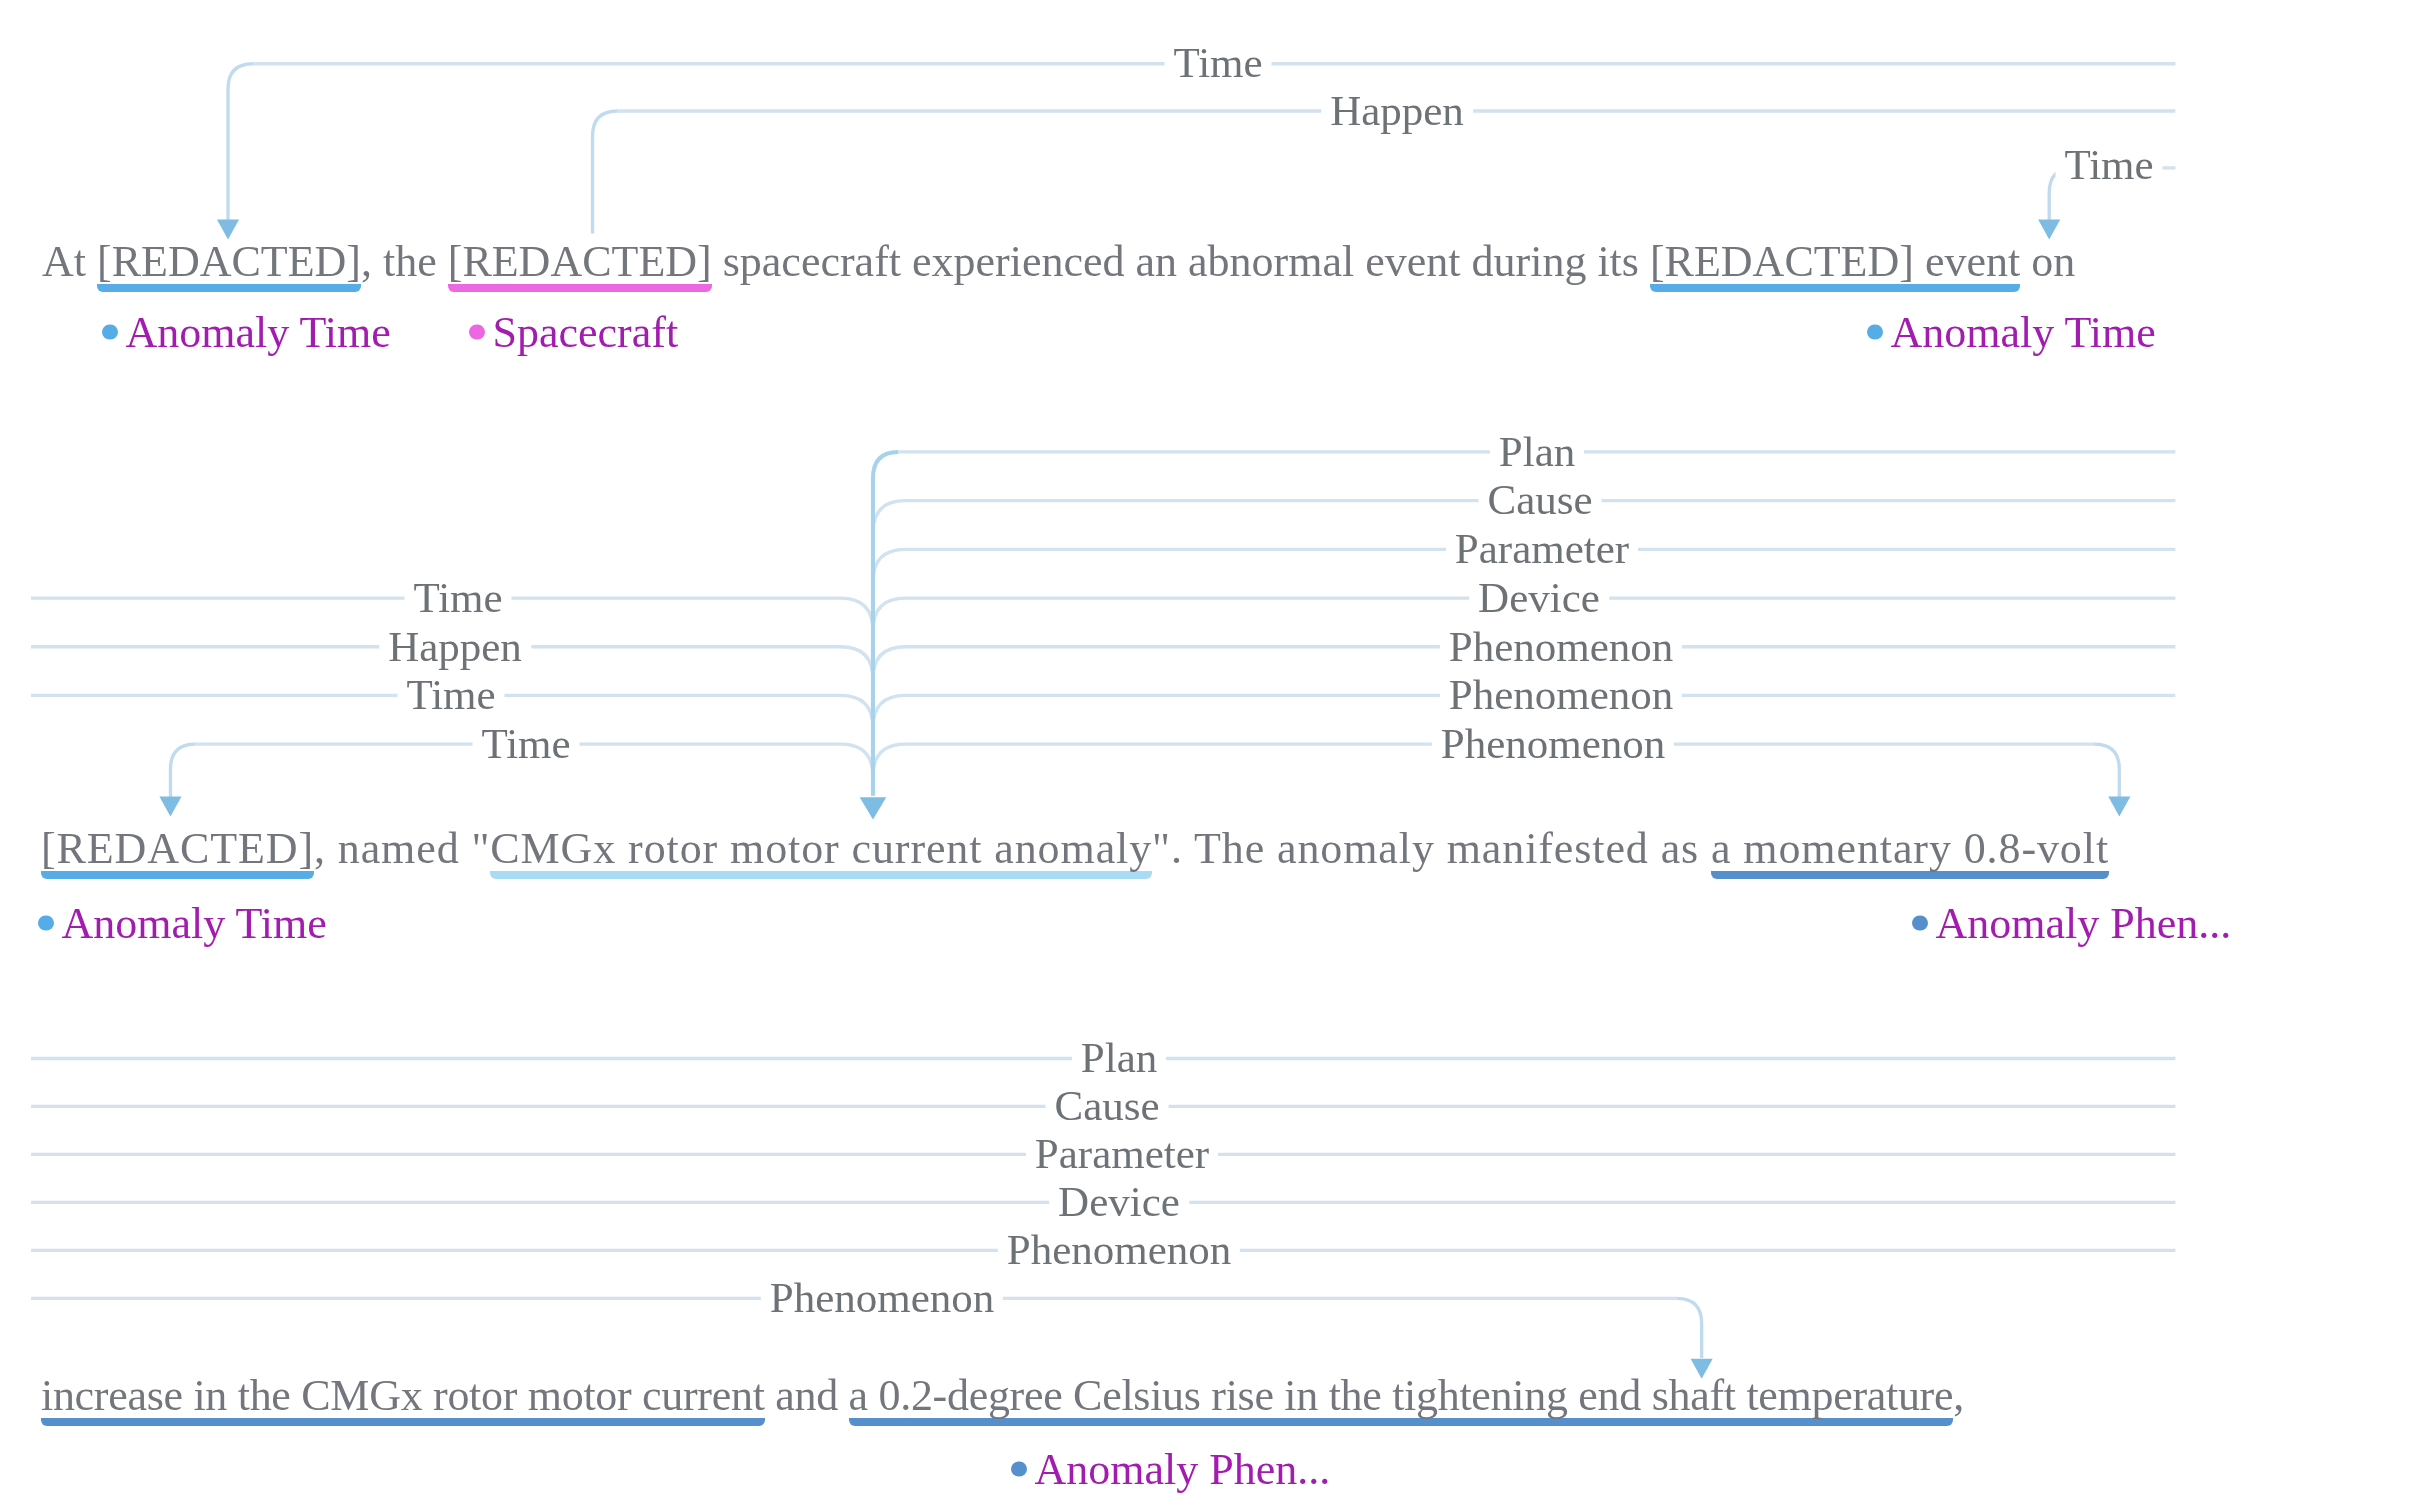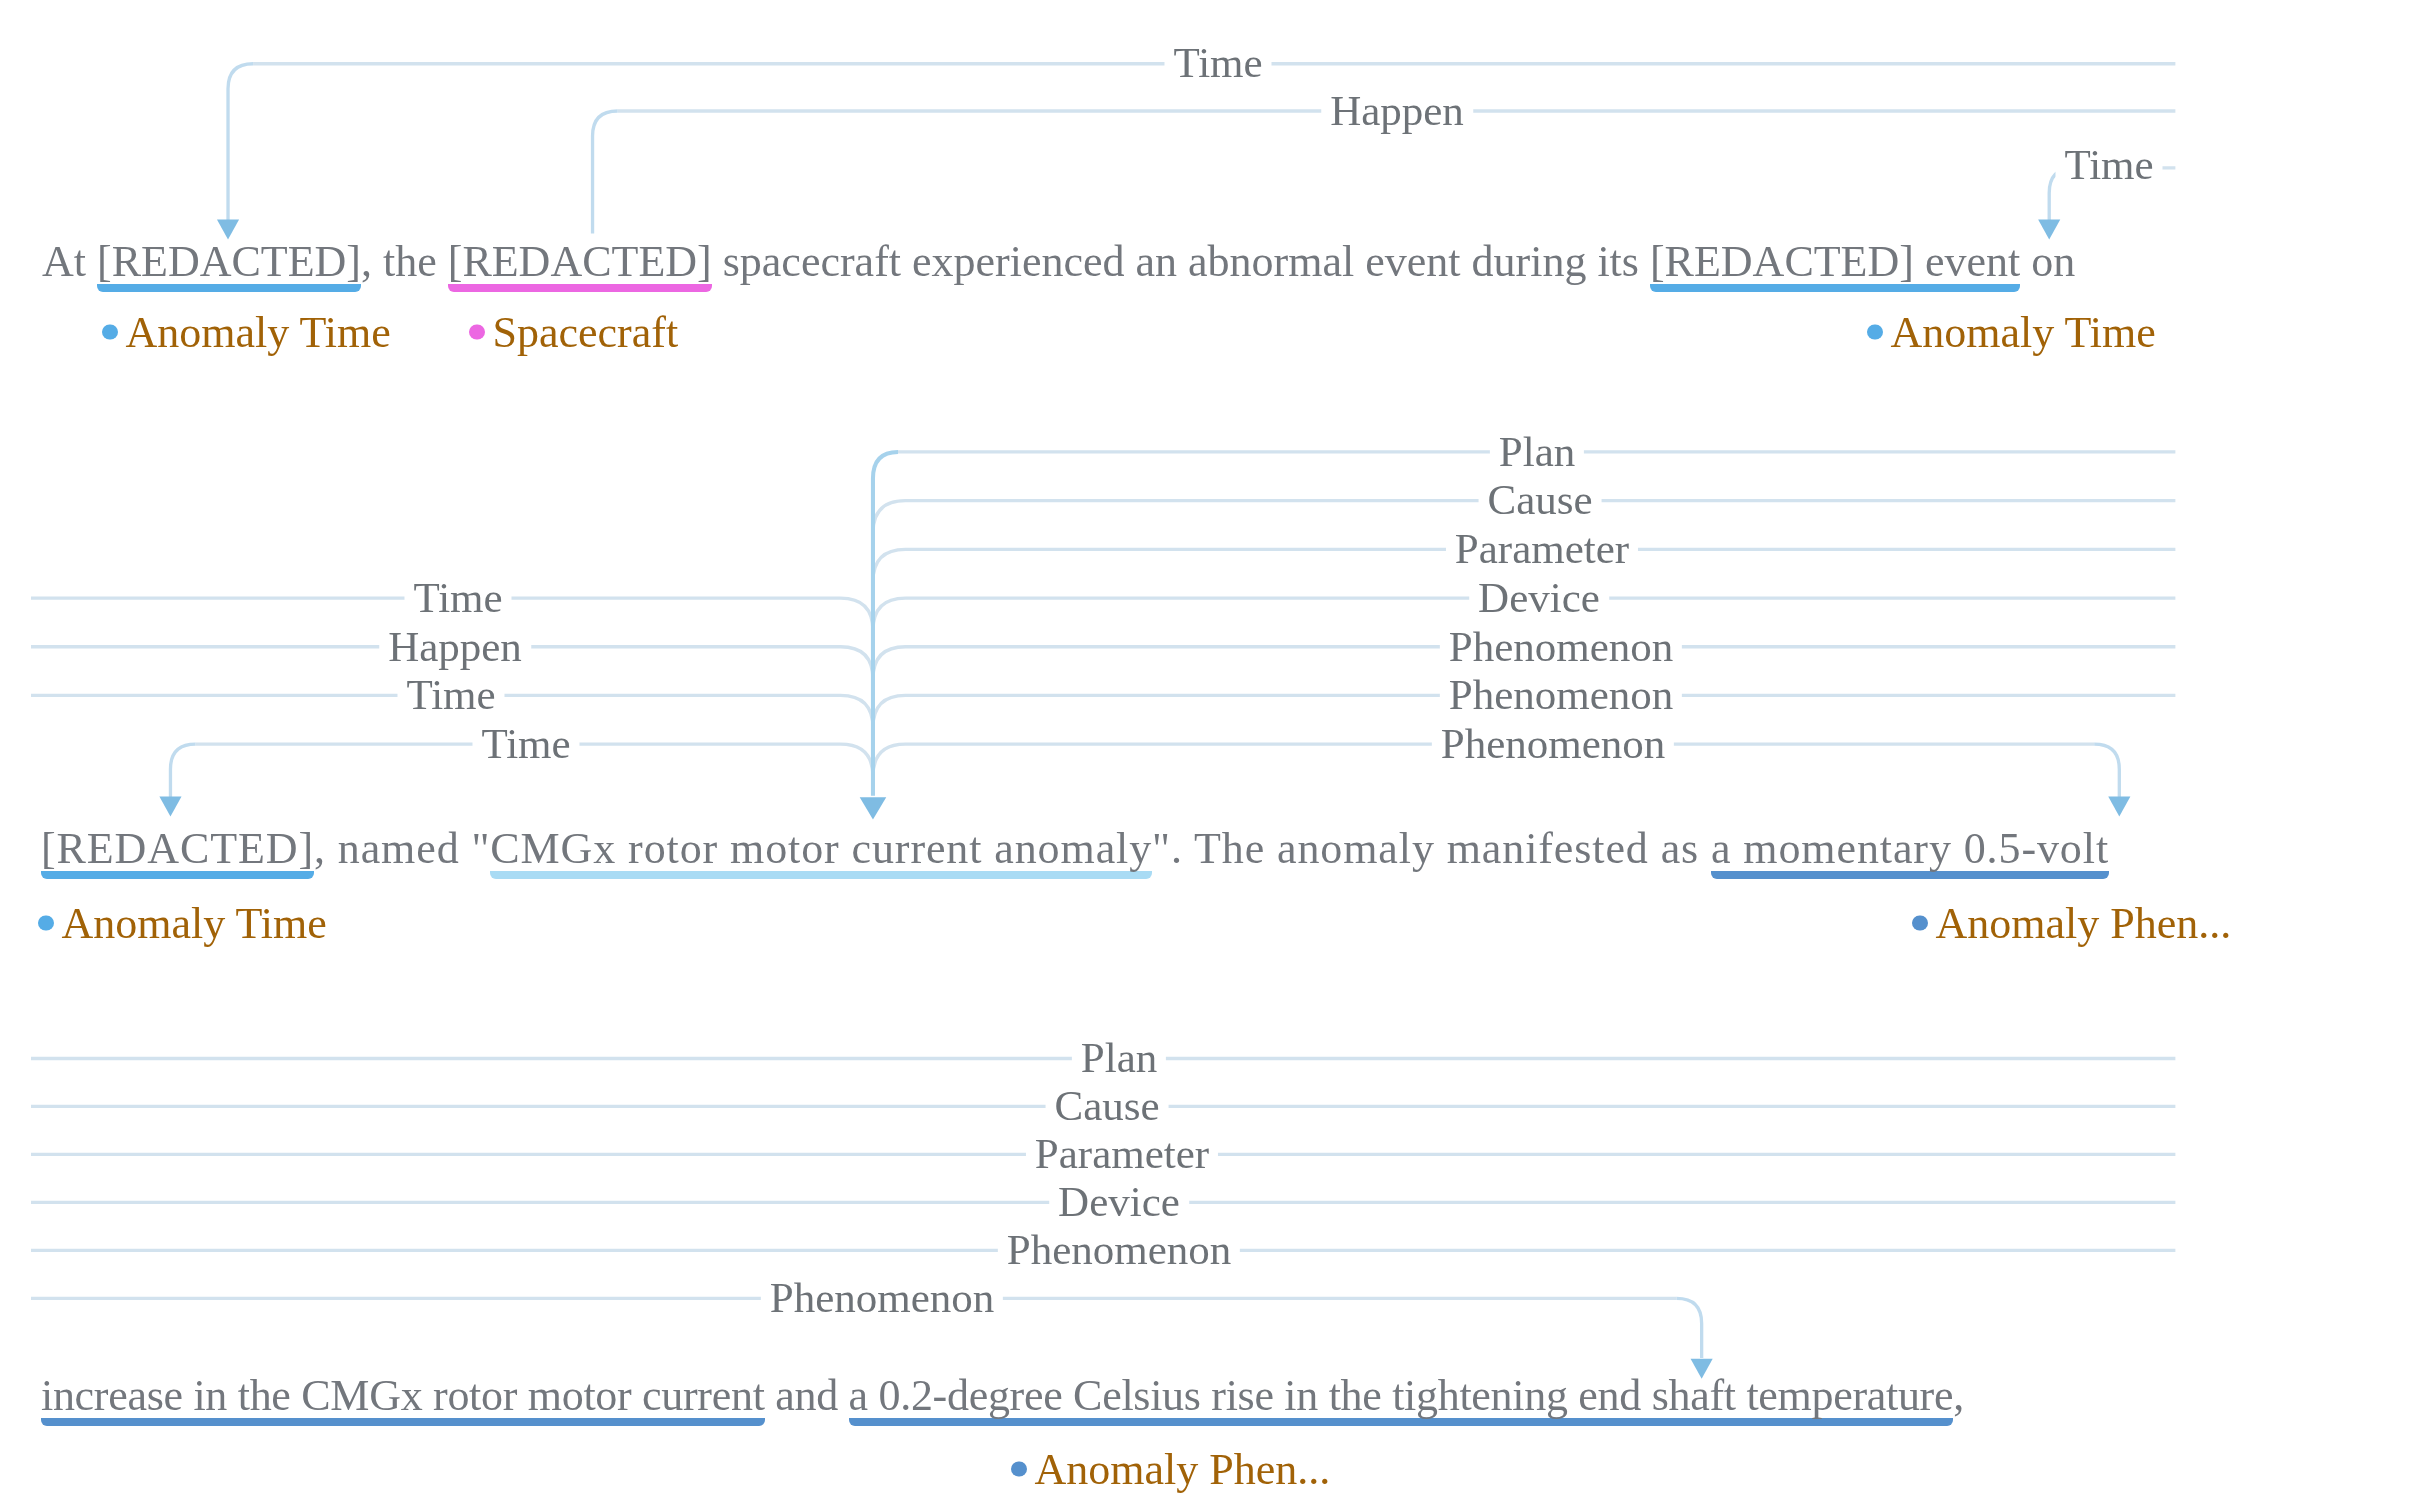--- a/index.html
+++ b/index.html
@@ -20,21 +20,21 @@
     padding:0 0 6px 0;border-radius:5.9px;
     background-repeat:no-repeat;background-position:left bottom;background-size:100% 8px;
   }
   .u-time  {background-image:linear-gradient(#55ace6,#55ace6);}
   .u-craft {background-image:linear-gradient(#ec67e2,#ec67e2);}
   .u-event {background-image:linear-gradient(#a9dbf4,#a9dbf4);}
   .u-phen  {background-image:linear-gradient(#5590cd,#5590cd);}
   .ent-label{
     position:absolute;transform:translateY(-50%);
     display:flex;align-items:center;gap:8px;
-    font-size:44px;color:#a16207;white-space:nowrap;
+    font-size:44px;color:#a21caf;white-space:nowrap;
   }
   .dot{width:15.5px;height:15.5px;border-radius:50%;flex:none;}
   .dot-time {background:#55ace6;}
   .dot-craft{background:#ec67e2;}
   .dot-event{background:#a9dbf4;}
   .dot-phen {background:#5590cd;}
 </style>
 </head>
 <body>
 
@@ -105,21 +105,21 @@
 
   <div class="arc-label" style="left:1119px;top:1058px">Plan</div>
   <div class="arc-label" style="left:1107px;top:1106px">Cause</div>
   <div class="arc-label" style="left:1122px;top:1154px">Parameter</div>
   <div class="arc-label" style="left:1119px;top:1202px">Device</div>
   <div class="arc-label" style="left:1119px;top:1250px">Phenomenon</div>
   <div class="arc-label" style="left:882px;top:1298px">Phenomenon</div>
 
   <div class="text-line" style="left:42px;top:237px"><span>At </span><span class="ent u-time">[REDACTED]</span><span>, the </span><span class="ent u-craft">[REDACTED]</span><span> spacecraft experienced an abnormal event during its </span><span class="ent u-time">[REDACTED] event</span><span> on</span></div>
 
-  <div class="text-line" style="left:41px;top:824px;letter-spacing:0.9px"><span class="ent u-time">[REDACTED]</span><span>, named "</span><span class="ent u-event">CMGx rotor motor current anomaly</span><span>". The anomaly manifested as </span><span class="ent u-phen">a momentary 0.5-volt</span></div>
+  <div class="text-line" style="left:41px;top:824px;letter-spacing:0.9px"><span class="ent u-time">[REDACTED]</span><span>, named "</span><span class="ent u-event">CMGx rotor motor current anomaly</span><span>". The anomaly manifested as </span><span class="ent u-phen">a momentary 0.8-volt</span></div>
 
   <div class="text-line" style="left:41px;top:1371px;letter-spacing:-0.3px"><span class="ent u-phen">increase in the CMGx rotor motor current</span><span> and </span><span class="ent u-phen">a 0.2-degree Celsius rise in the tightening end shaft temperature</span><span>,</span></div>
 
   <div class="ent-label" style="left:102px;top:332px">
     <span class="dot dot-time"></span>
     <span>Anomaly Time</span>
   </div>
   <div class="ent-label" style="left:469px;top:332px">
     <span class="dot dot-craft"></span>
     <span>Spacecraft</span>

